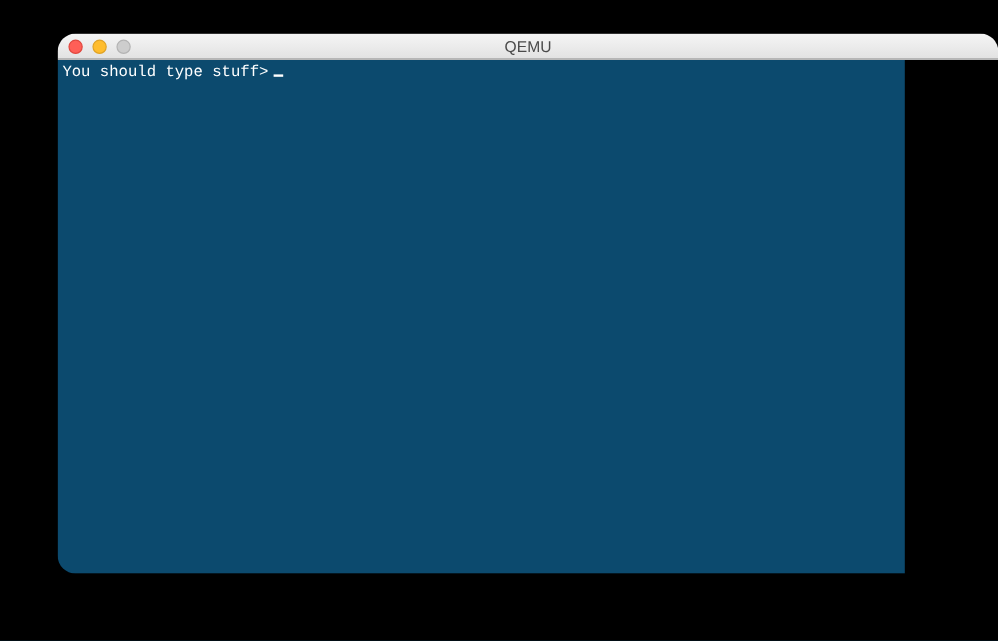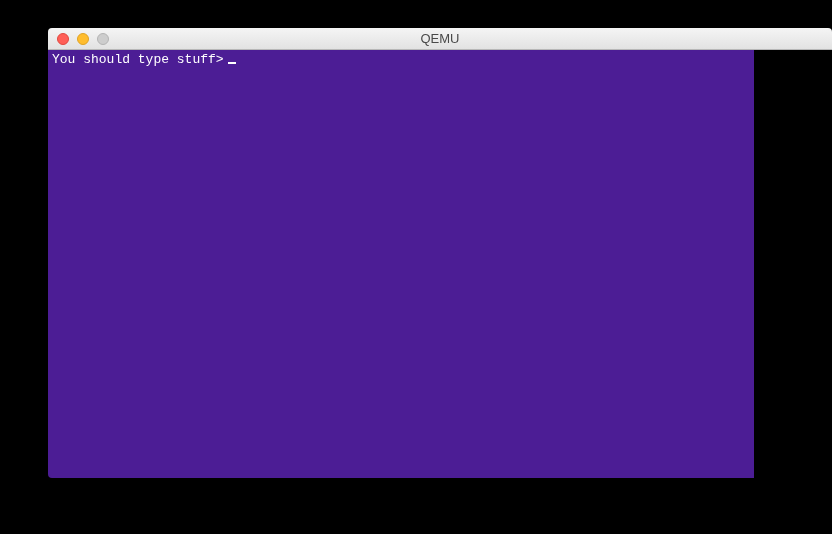--- a/index.html
+++ b/index.html
@@ -8,21 +8,21 @@
       width: 832px;
       height: 534px;
       font-family: -apple-system, BlinkMacSystemFont, "Helvetica Neue", sans-serif;
       display: flex;
       align-items: flex-start;
       justify-content: center;
       padding-top: 28px;
     }
     .window {
       width: 820px;
-      border-radius: 4px;
+      border-radius: 15px;
       overflow: hidden;
       box-shadow: 0 20px 40px rgba(0,0,0,0.6);
       margin-left: 48px;
     }
     .titlebar {
       height: 22px;
       background: linear-gradient(to bottom, #f5f5f5 0%, #e2e2e2 100%);
       border-bottom: 1px solid #b7b7b7;
       display: flex;
       align-items: center;
@@ -46,21 +46,21 @@
       position: absolute;
       left: 0; right: 0;
       text-align: center;
       font-size: 13px;
       color: #4a4a4a;
       pointer-events: none;
     }
     .terminal {
       width: 706px;
       height: 428px;
-      background: #4c1d95;
+      background: #0c4a6e;
       padding: 2px 4px;
       font-family: "Menlo", "Consolas", "Courier New", monospace;
       font-size: 13px;
       line-height: 16px;
       color: #ffffff;
       white-space: pre;
       overflow: hidden;
     }
     .prompt-line {
       display: inline;

